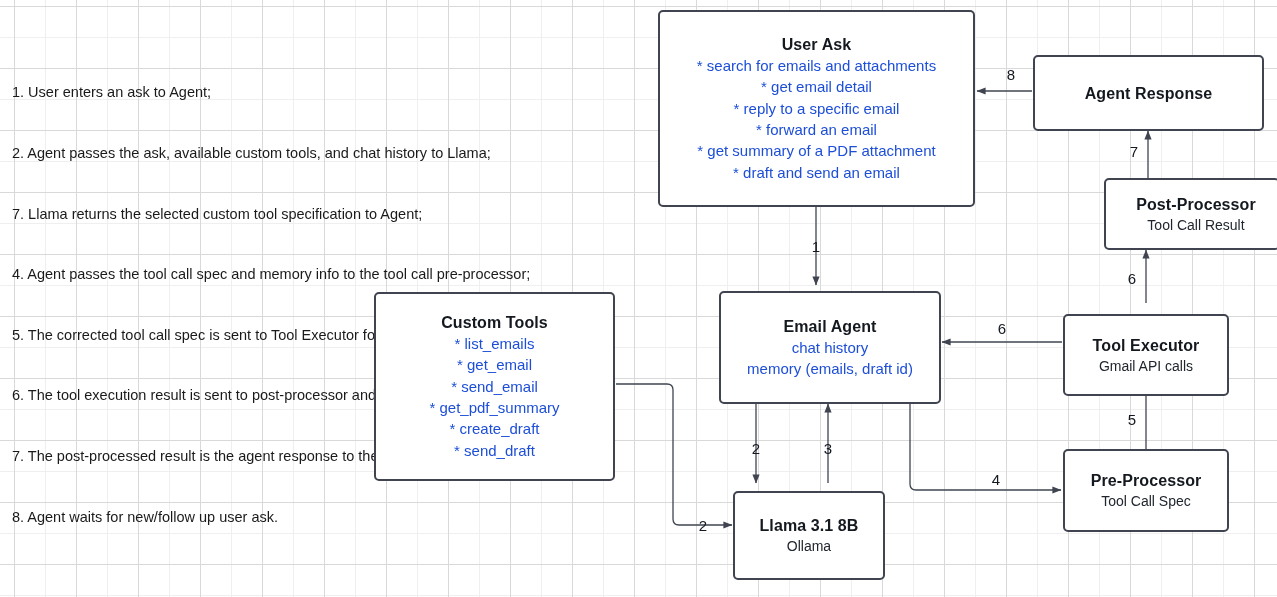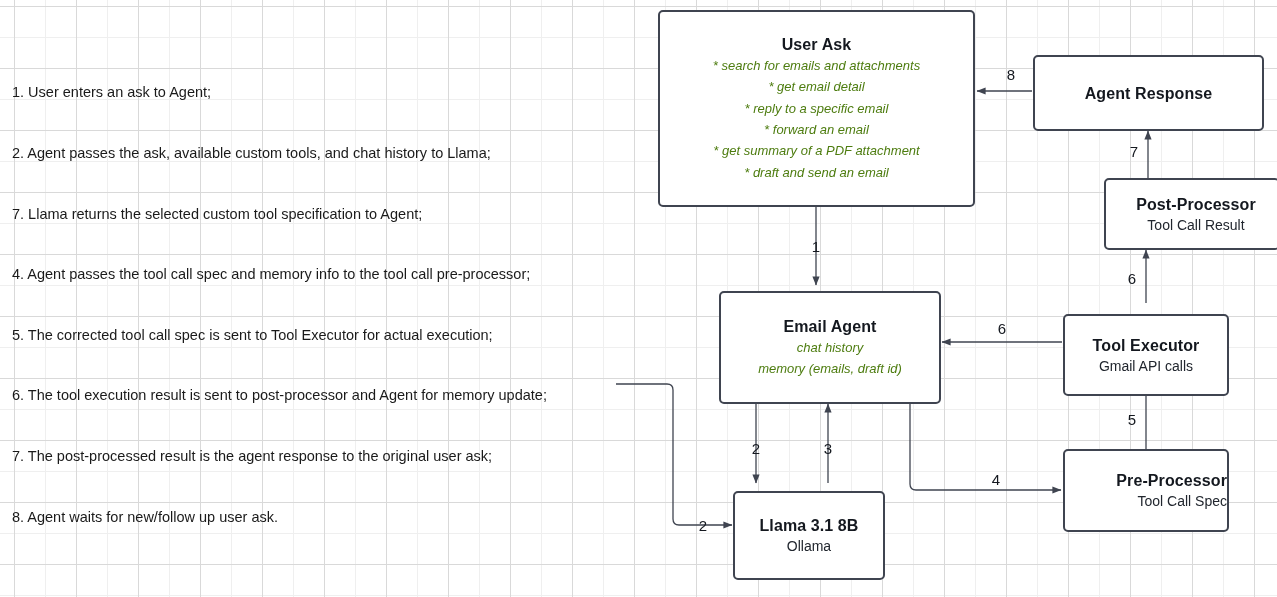--- a/index.html
+++ b/index.html
@@ -53,25 +53,24 @@
     text-align: center;
     color: #14181f;
   }
   .node .title {
     font-weight: bold;
     font-size: 16px;
     line-height: 21px;
     letter-spacing: 0.1px;
   }
   .node .line {
-    font-size: 13px;
+    font-size: 15px;
     line-height: 21.3px;
     font-weight: normal;
-    color: #4d7c0f;
-    font-style: italic;
+    color: #1d4ed8;
   }
   .node .sub {
     font-size: 14px;
     line-height: 20px;
     font-weight: normal;
     color: #21262e;
   }
   .edge-label {
     position: absolute;
     font-family: "Liberation Sans", sans-serif;
@@ -155,30 +154,39 @@
   <div class="node" style="left:1104px; top:178px; width:176px; height:72px;padding-left:8px;">
     <div class="title">Post-Processor</div>
     <div class="sub">Tool Call Result</div>
   </div>
 
   <div class="node" style="left:1063px; top:314px; width:166px; height:82px;">
     <div class="title">Tool Executor</div>
     <div class="sub">Gmail API calls</div>
   </div>
 
-  <div class="node" style="left:1063px; top:449px; width:166px; height:83px;align-items:flex-end;">
+  <div class="node" style="left:1063px; top:449px; width:166px; height:83px;">
     <div class="title">Pre-Processor</div>
     <div class="sub">Tool Call Spec</div>
   </div>
 
   <div class="node" style="left:719px; top:291px; width:222px; height:113px;">
     <div class="title">Email Agent</div>
     <div class="line">chat history</div>
     <div class="line">memory (emails, draft id)</div>
   </div>
 
+  <div class="node" style="left:374px; top:292px; width:241px; height:189px;">
+    <div class="title">Custom Tools</div>
+    <div class="line">* list_emails</div>
+    <div class="line">* get_email</div>
+    <div class="line">* send_email</div>
+    <div class="line">* get_pdf_summary</div>
+    <div class="line">* create_draft</div>
+    <div class="line">* send_draft</div>
+  </div>
 
   <div class="node" style="left:733px; top:491px; width:152px; height:89px;">
     <div class="title">Llama 3.1 8B</div>
     <div class="sub">Ollama</div>
   </div>
 
 </div>
 
 </body></html>

